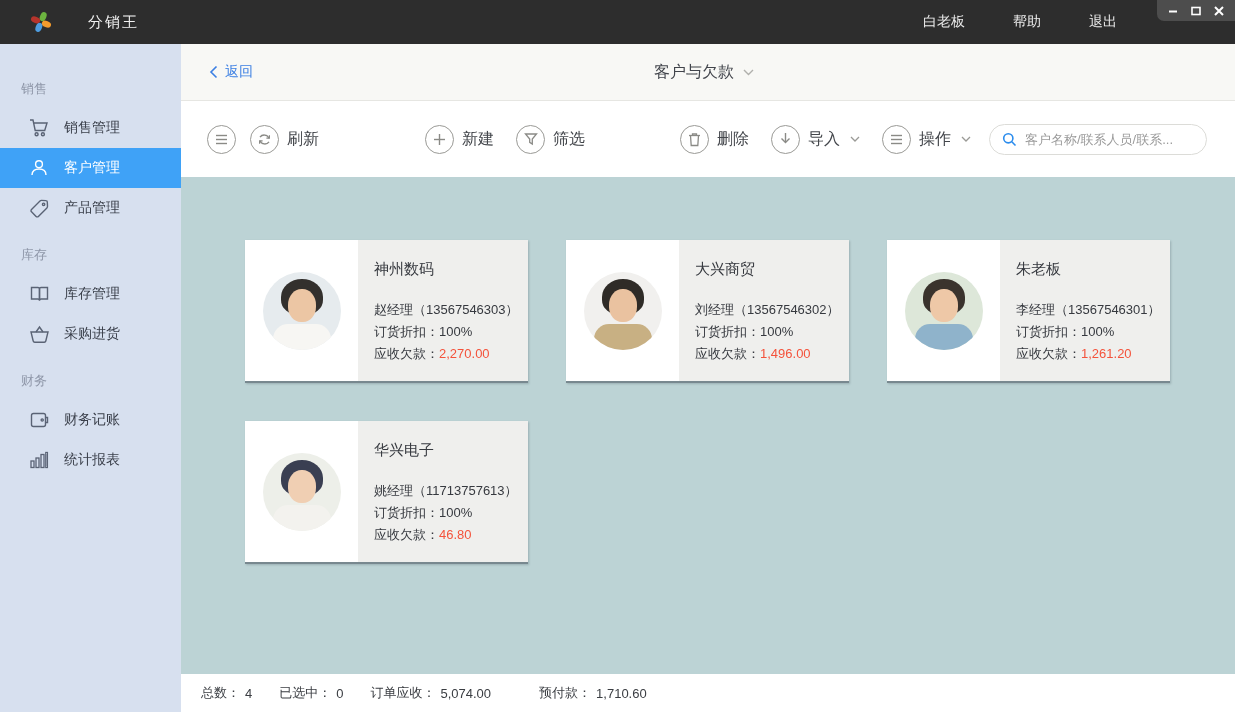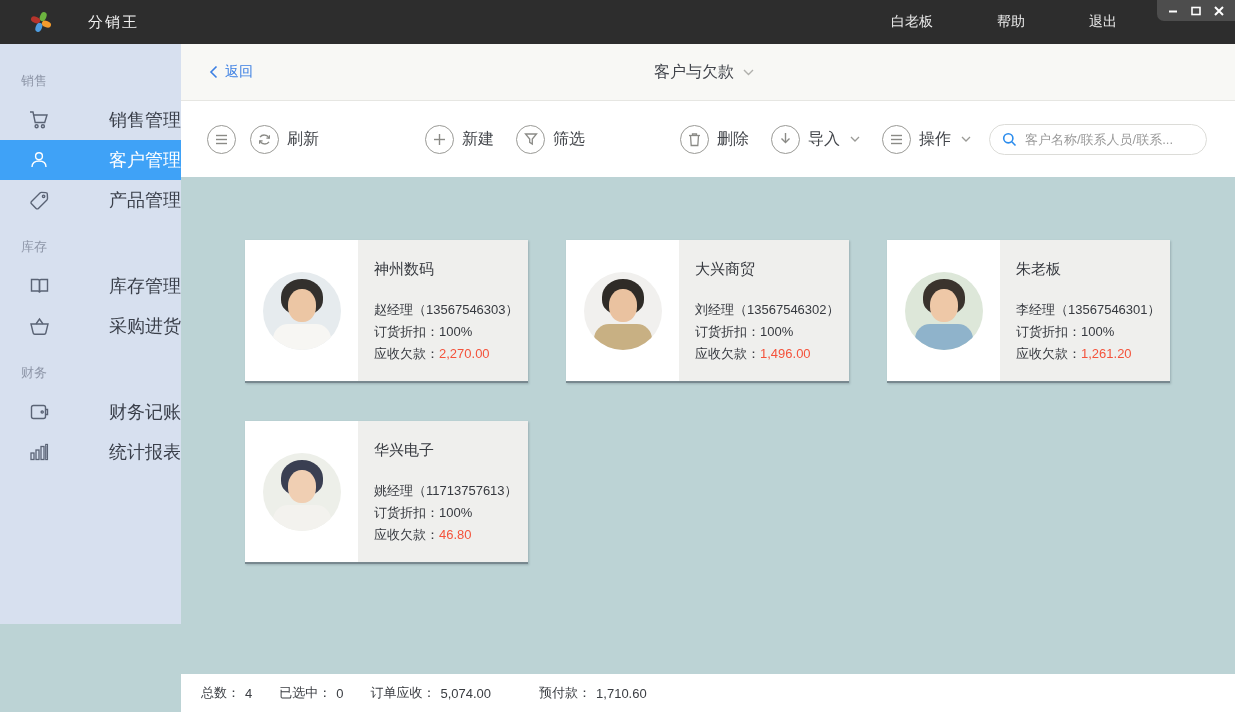--- a/index.html
+++ b/index.html
@@ -3,30 +3,30 @@
 <meta charset="utf-8">
 <style>
   * { margin:0; padding:0; box-sizing:border-box; }
   html,body { width:1235px; height:712px; overflow:hidden; font-family:"Liberation Sans","DejaVu Sans",sans-serif; }
   .app { position:relative; width:1235px; height:712px; background:#bcd3d5; }
 
   
   .topbar { position:absolute; top:0; left:0; width:100%; height:44px; background:#2d2d2d; display:flex; align-items:center; }
   .logo { margin-left:28px; width:26px; height:26px; }
   .app-title { color:#f2f2f2; font-size:15px; letter-spacing:2px; margin-left:34px; }
-  .topbar-right { margin-left:auto; display:flex; align-items:center; gap:64px; margin-right:118px; }
+  .topbar-right { margin-left:auto; display:flex; align-items:center; gap:48px; margin-right:118px; }
   .topbar-link { color:#ececec; font-size:14px; cursor:pointer; }
   .win-controls { position:absolute; top:0; right:0; width:78px; height:21px; background:#4d4d4d; border-radius:0 0 0 7px; display:flex; align-items:center; justify-content:space-evenly; }
   .win-btn { width:14px; height:12px; display:flex; align-items:center; justify-content:center; cursor:pointer; }
   .win-btn svg { display:block; }
 
   
-  .sidebar { position:absolute; top:44px; left:0; width:181px; height:580px; background:#d7e0ef; padding-top:10px;font-family:Liberation Mono, monospace; }
+  .sidebar { position:absolute; top:44px; left:0; width:181px; height:668px; background:#d7e0ef; padding-top:18px;font-family:Liberation Mono, monospace; }
   .side-section { color:#8e96a8; font-size:13px; padding:18px 0 10px 21px; }
-  .side-item { height:40px; display:flex; align-items:center; color:#3a3f4a; font-size:18px; cursor:pointer;justify-content:space-between; }
+  .side-item { height:40px; display:flex; align-items:center; color:#3a3f4a; font-size:14px; cursor:pointer; }
   .side-item .s-icon { width:24px; margin-left:27px; margin-right:13px; display:flex; justify-content:center; color:#5a6375; }
   .side-item.active { background:#3fa2f7; color:#ffffff; }
   .side-item.active .s-icon { color:#ffffff; }
 
   
   .main { position:absolute; top:44px; left:181px; width:1054px; height:668px; display:flex; flex-direction:column;justify-content:flex-end; }
   .page-header { height:57px; background:#f8f8f5; border-bottom:1px solid #e6e6e2; display:flex; align-items:center; position:relative; flex:0 0 auto; }
   .back-link { display:flex; align-items:center; gap:7px; margin-left:28px; color:#3b7fe3; font-size:14px; cursor:pointer; }
   .page-title-wrap { position:absolute; left:0; right:8px; display:flex; justify-content:center; align-items:center; gap:9px; pointer-events:none; }
   .page-title { color:#41444b; font-size:16px; pointer-events:auto; }

